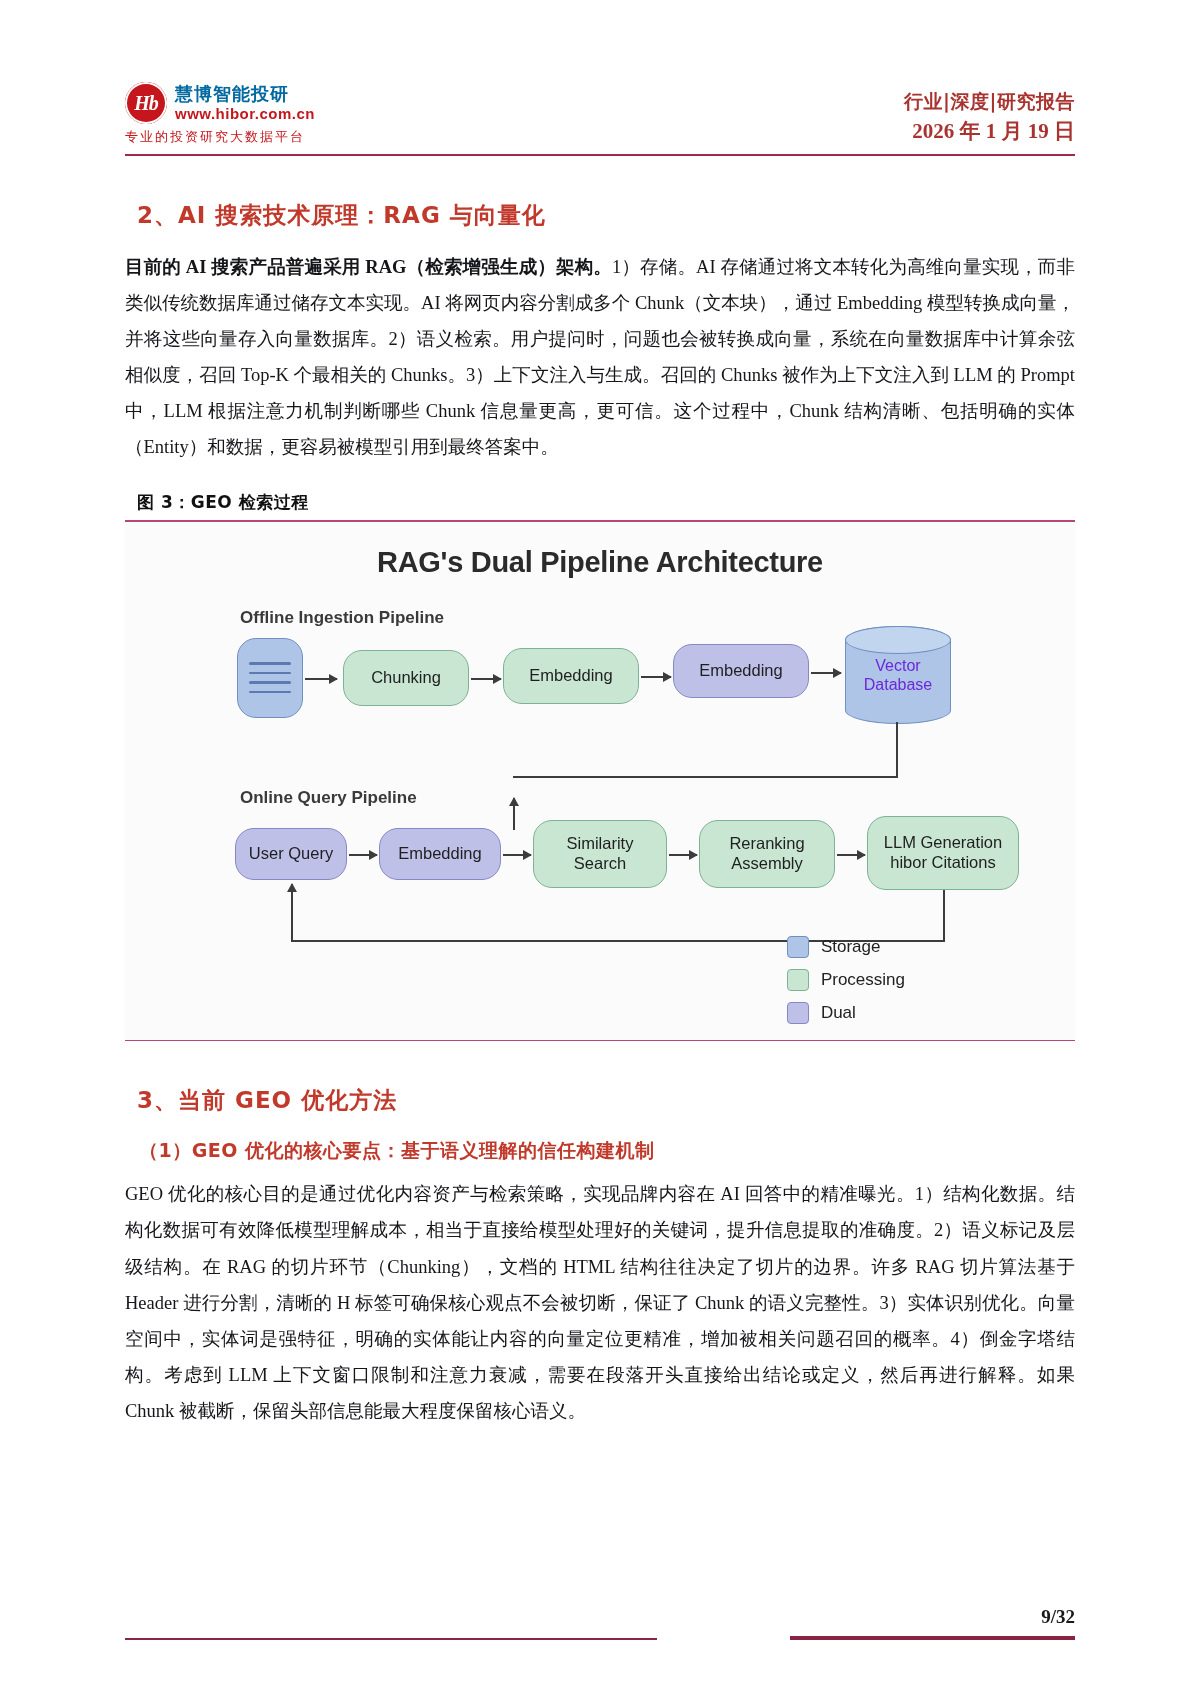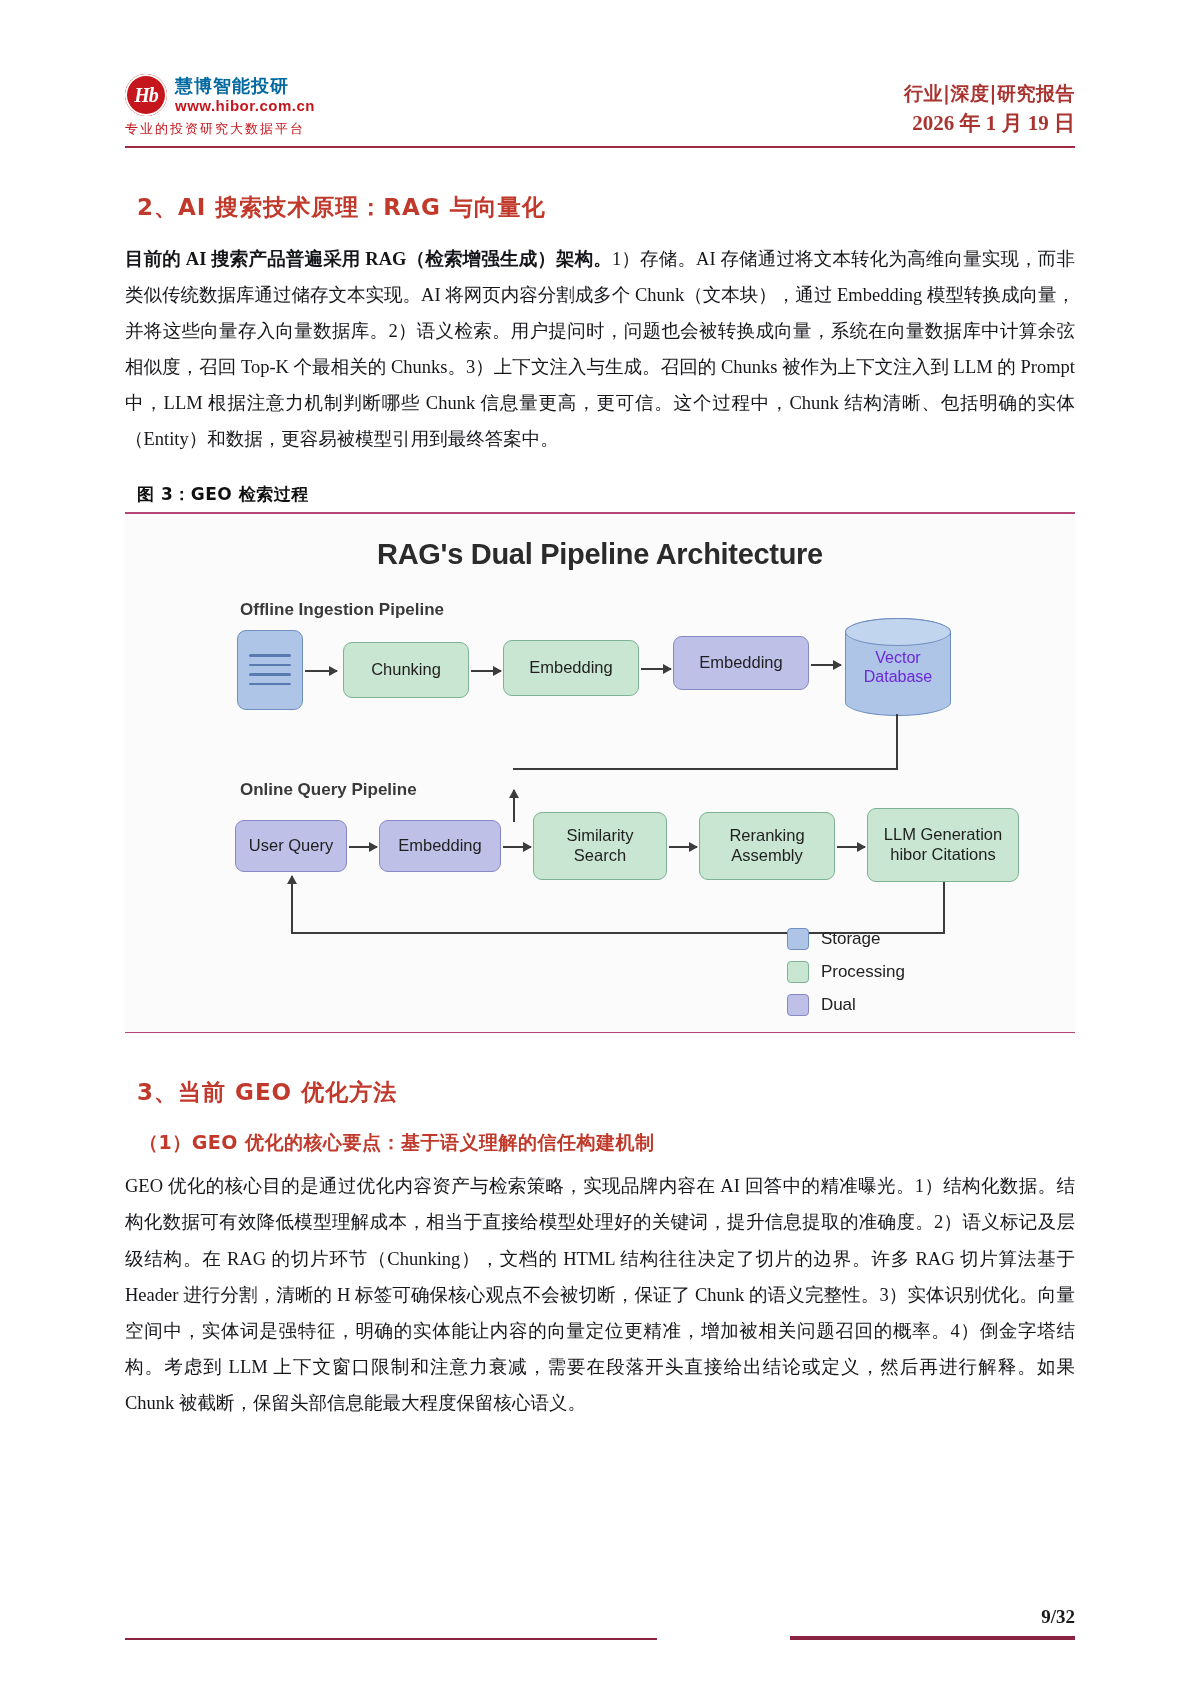--- a/index.html
+++ b/index.html
@@ -13,21 +13,21 @@
     font-family: "Liberation Serif", "DejaVu Serif", serif;
     color: #1a1a1a;
     position: relative;
     overflow: hidden;
   }
   .page {
     width: 1200px;
     height: 1698px;
     position: relative;
     box-sizing: border-box;
-    padding: 0 125px;
+    padding: 8px 125px;
   }
 
   
   .header {
     display: flex;
     align-items: flex-end;
     justify-content: space-between;
     padding-top: 52px;
     height: 86px;
   }
@@ -185,21 +185,21 @@
   .pipe-label {
     font-family: "Liberation Sans", "DejaVu Sans", sans-serif;
     font-size: 17px;
     font-weight: bold;
     color: #3a3a3a;
     position: absolute;
   }
   .node {
     position: absolute;
     box-sizing: border-box;
-    border-radius: 9px;
+    border-radius: 19px;
     display: flex;
     align-items: center;
     justify-content: center;
     text-align: center;
     font-family: "Liberation Sans", "DejaVu Sans", sans-serif;
     font-size: 16.5px;
     color: #1f1f1f;
     line-height: 1.2;
     padding: 4px 6px;
   }

